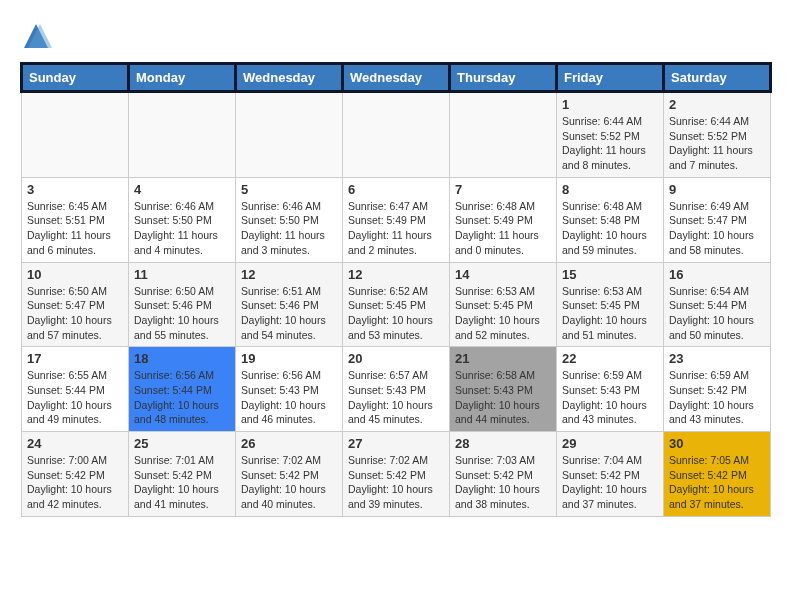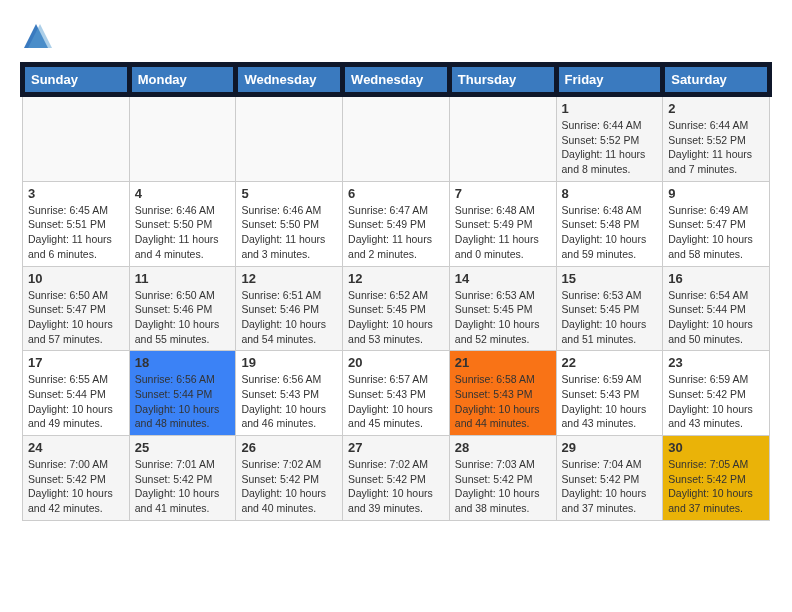--- a/index.html
+++ b/index.html
@@ -56,21 +56,21 @@
       width: 100%;
       border-collapse: collapse;
     }
     .calendar th {
       background: #3a7abf;
       color: #fff;
       text-align: left;
       padding: 5px 6px;
       font-size: 13px;
       font-weight: bold;
-      border: 5px solid #0f172a;
+      border: 3px solid #0f172a;
     }
     .calendar td {
       border: 1px solid #ccc;
       vertical-align: top;
       padding: 4px 5px;
       font-size: 11px;
       color: #333;
       width: calc(100% / 7);
       min-height: 80px;
       background: #fff;
@@ -254,21 +254,21 @@
           <div class="day-info">Sunrise: 6:56 AM
 Sunset: 5:43 PM
 Daylight: 10 hours and 46 minutes.</div>
         </td>
         <td style="background: rgb(255, 255, 255);">
           <span class="day-num">20</span>
           <div class="day-info">Sunrise: 6:57 AM
 Sunset: 5:43 PM
 Daylight: 10 hours and 45 minutes.</div>
         </td>
-        <td style="background: #f97316;">
+        <td style="background: #a3a3a3;">
           <span class="day-num">21</span>
           <div class="day-info">Sunrise: 6:58 AM
 Sunset: 5:43 PM
 Daylight: 10 hours and 44 minutes.</div>
         </td>
         <td style="background: rgb(255, 255, 255);">
           <span class="day-num">22</span>
           <div class="day-info">Sunrise: 6:59 AM
 Sunset: 5:43 PM
 Daylight: 10 hours and 43 minutes.</div>

